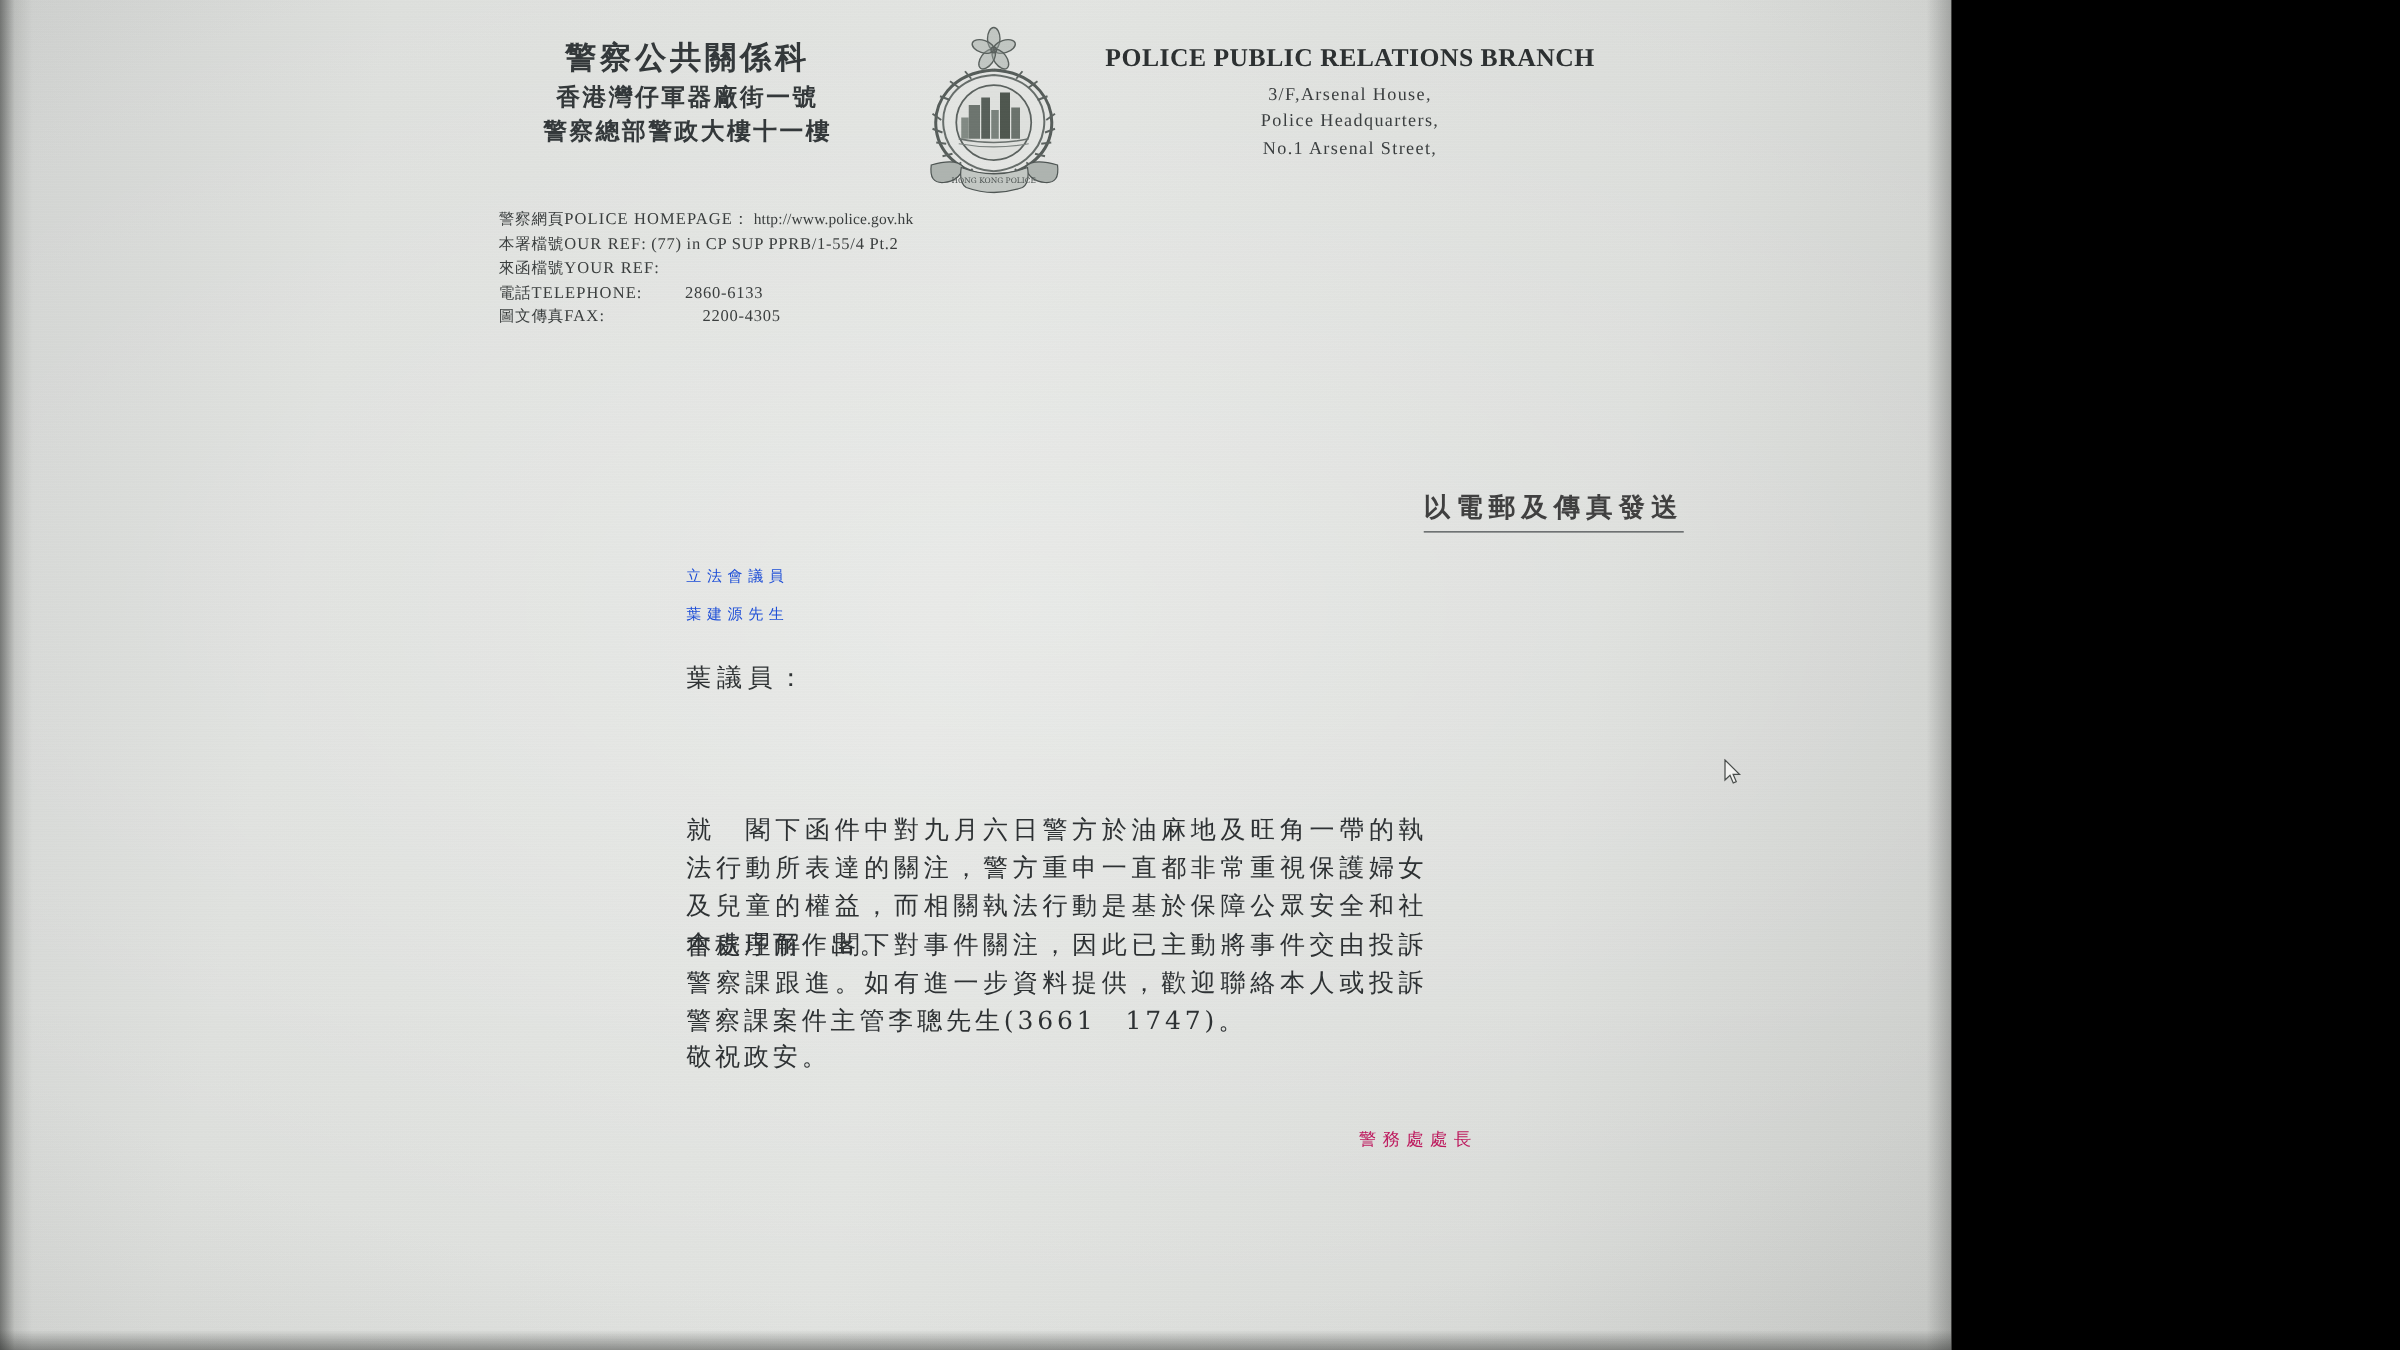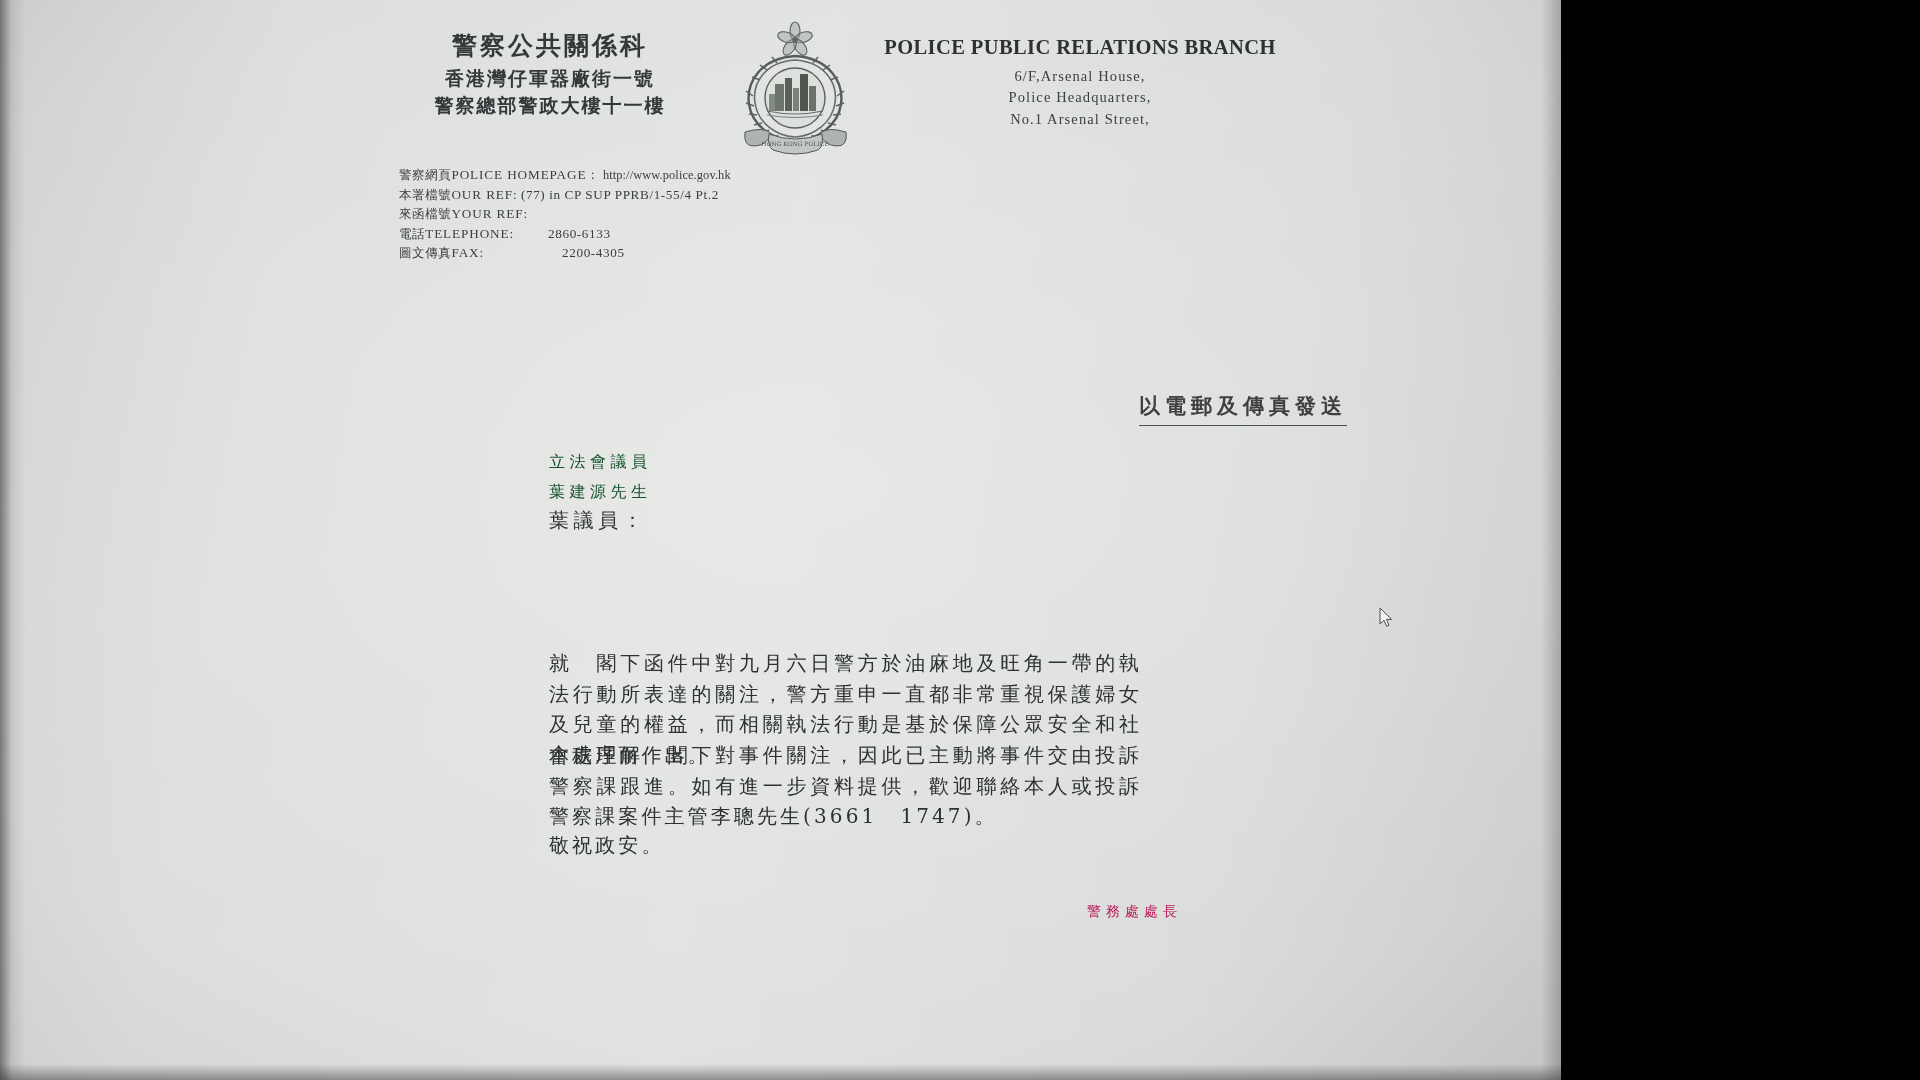--- a/index.html
+++ b/index.html
@@ -152,30 +152,30 @@
     letter-spacing: 5px;
     color: #404040;
     padding-bottom: 5px;
     border-bottom: 1.6px solid #4a4e50;
   }
 
   .addressee {
     position: absolute;
     left: 549px;
     top: 447px;
-    font-family: Liberation Serif, serif;
-    font-size: 16px;
+    font-family: Liberation Mono, monospace;
+    font-size: 12px;
     letter-spacing: 4.5px;
     line-height: 30px;
-    color: #14532d;
+    color: #1d4ed8;
   }
   .salutation {
     position: absolute;
     left: 549px;
-    top: 507px;
+    top: 529px;
     font-family: "DejaVu Serif", serif;
     font-size: 20px;
     letter-spacing: 4.5px;
     color: #2f3335;
   }
 
   .para {
     position: absolute;
     left: 549px;
     width: 593px;
@@ -291,21 +291,21 @@
           <path d="M36,114 q26,10 53,0 q2,12 -4,16 q-23,8 -45,0 q-6,-4 -4,-16 z" fill="#c3c8c4"></path>
         </g>
         <g fill="#4d5452" font-family="DejaVu Serif, serif" font-size="6" text-anchor="middle">
           <text x="62" y="126">HONG KONG POLICE</text>
         </g>
       </svg>
     </div>
 
     <div class="lh-en">
       <div class="branch">POLICE PUBLIC RELATIONS BRANCH</div>
-      <div class="addr-line">6/F,Arsenal House,</div>
+      <div class="addr-line">3/F,Arsenal House,</div>
       <div class="addr-line">Police Headquarters,</div>
       <div class="addr-line">No.1 Arsenal Street,</div>
     </div>
 
     <div id="refblock">
       <div class="ref-row">
         <span class="ref-cn">警察網頁</span><span class="ref-en">POLICE HOMEPAGE</span><span class="ref-cn">：</span> <span class="ref-val url">http://www.police.gov.hk</span>
       </div>
       <div class="ref-row">
         <span class="ref-cn">本署檔號</span><span class="ref-en">OUR REF:</span> <span class="ref-val">(77) in CP SUP PPRB/1-55/4 Pt.2</span>

